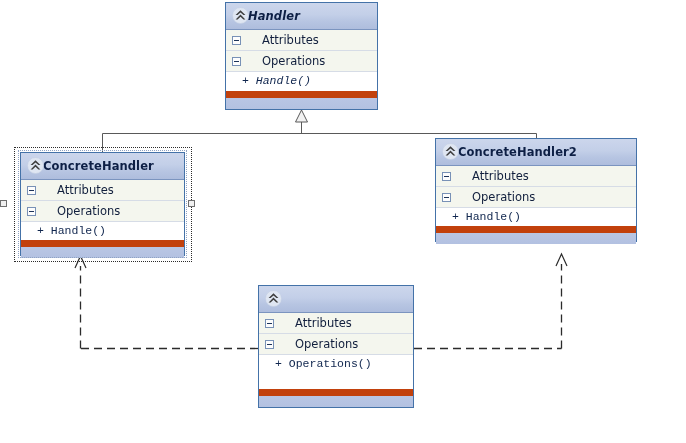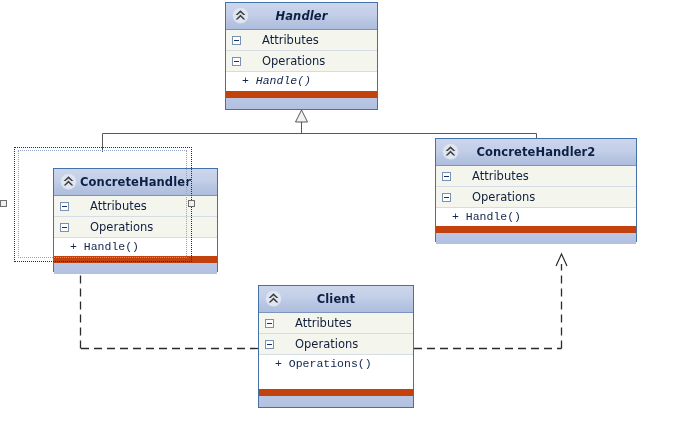--- a/index.html
+++ b/index.html
@@ -49,21 +49,20 @@
     border-bottom: 1px solid #7b94bf;
     display: flex;
     align-items: center;
     justify-content: center;
   }
   .uml-title {
     font-weight: bold;
     font-size: 11.5px;
     color: #0d1f45;
     letter-spacing: 0.1px;
-    text-align: center;
     width: 100%;
     padding: 0 22px 0 22px;
     box-sizing: border-box;
   }
   .uml-title.abstract {
     font-style: italic;
   }
 
   .class-icon {
     position: absolute;
@@ -205,21 +204,21 @@
     <div class="uml-compartment">
       <span class="expander"></span>
       <span class="label">Operations</span>
     </div>
     <div class="members">
       <div class="member abstract">+ Handle()</div>
     </div>
     <div class="uml-footer"></div>
   </div>
 
-  <div class="uml-class" id="box-concretehandler" style="left:20px; top:168px; width:165px; height:104px;margin-left:33px;">
+  <div class="uml-class" id="box-concretehandler" style="left:20px; top:152px; width:165px; height:104px;">
     <div class="uml-header">
       <svg class="class-icon" viewBox="0 0 17 17">
         <circle cx="8.5" cy="8.5" r="8" fill="#dfe6f2" stroke="#c2cee3" stroke-width="0.6"></circle>
         <polygon points="8.5,3.2 13.4,8.0 11.4,8.0 8.5,5.4 5.6,8.0 3.6,8.0" fill="#3d3d3d"></polygon>
         <polygon points="8.5,7.6 13.4,12.4 11.4,12.4 8.5,9.8 5.6,12.4 3.6,12.4" fill="#3d3d3d"></polygon>
       </svg>
       <div class="uml-title">ConcreteHandler</div>
     </div>
     <div class="uml-compartment">
       <span class="expander"></span>
@@ -263,21 +262,20 @@
     <div class="uml-footer"></div>
   </div>
 
   <div class="uml-class" id="box-client" style="left:258px; top:285px; width:156px; height:123px;">
     <div class="uml-header">
       <svg class="class-icon" viewBox="0 0 17 17">
         <circle cx="8.5" cy="8.5" r="8" fill="#dfe6f2" stroke="#c2cee3" stroke-width="0.6"></circle>
         <polygon points="8.5,3.2 13.4,8.0 11.4,8.0 8.5,5.4 5.6,8.0 3.6,8.0" fill="#3d3d3d"></polygon>
         <polygon points="8.5,7.6 13.4,12.4 11.4,12.4 8.5,9.8 5.6,12.4 3.6,12.4" fill="#3d3d3d"></polygon>
       </svg>
-      <div class="uml-title">Client</div>
     </div>
     <div class="uml-compartment">
       <span class="expander"></span>
       <span class="label">Attributes</span>
     </div>
     <div class="uml-compartment">
       <span class="expander"></span>
       <span class="label">Operations</span>
     </div>
     <div class="members">

